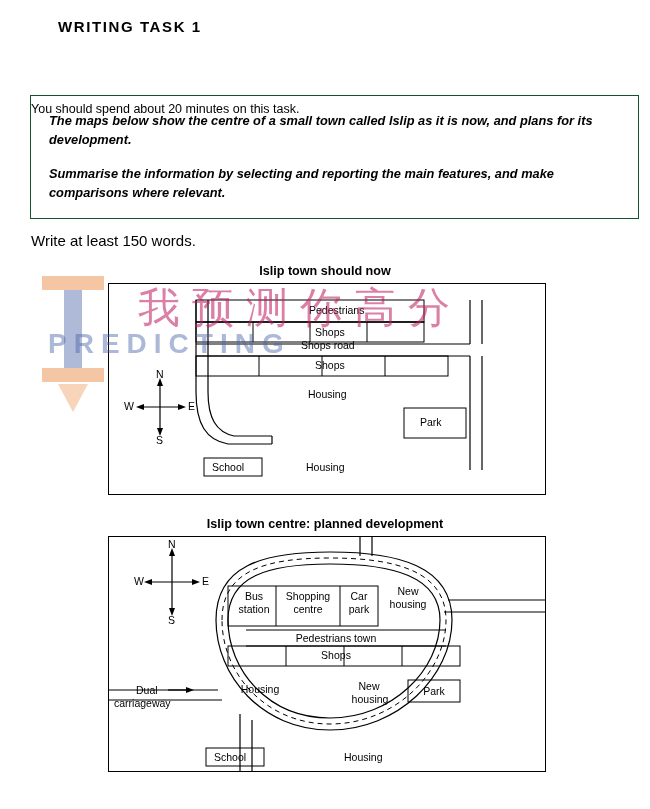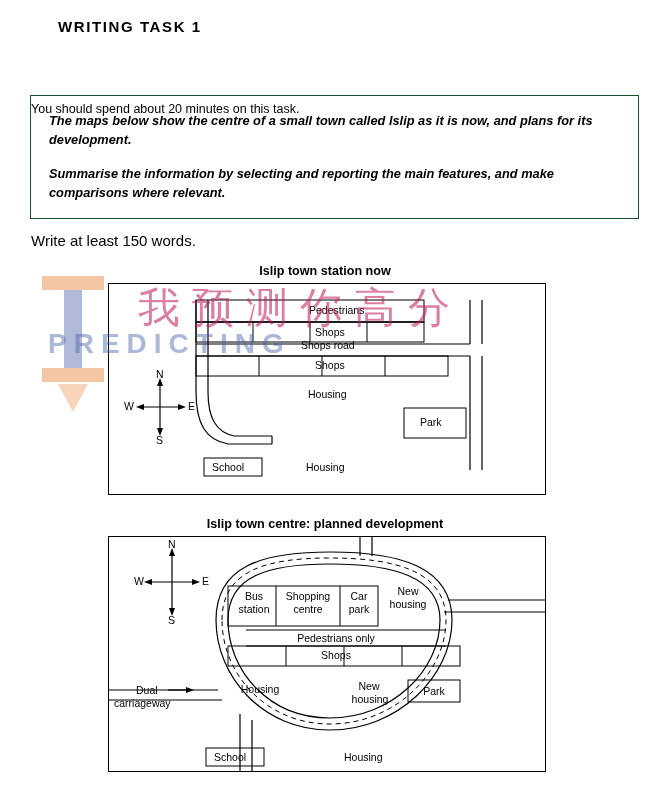--- a/index.html
+++ b/index.html
@@ -81,21 +81,21 @@
 
   <div class="prompt-box">
     <div class="prompt-inner">
       <p>The maps below show the centre of a small town called Islip as it is now, and plans for its development.</p>
       <p>Summarise the information by selecting and reporting the main features, and make comparisons where relevant.</p>
     </div>
   </div>
 
   <div class="write-least">Write at least 150 words.</div>
 
-  <div class="map-title t1">Islip town station now</div>
+  <div class="map-title t1">Islip town should now</div>
   <div class="map-frame map1"></div>
 
   <svg class="overlay" width="650" height="809">
 
     <rect x="196" y="300" width="228" height="22" fill="none" stroke="#000" stroke-width="1"></rect>
     <line x1="196" y1="322" x2="424" y2="322" stroke="#000" stroke-width="1"></line>
 
     <rect x="196" y="322" width="228" height="20" fill="none" stroke="#000" stroke-width="1"></rect>
     <line x1="253" y1="322" x2="253" y2="342" stroke="#000" stroke-width="1"></line>
     <line x1="310" y1="322" x2="310" y2="342" stroke="#000" stroke-width="1"></line>
@@ -217,21 +217,21 @@
 
   <div class="lbl c" style="left:276px;top:590px;width:64px;">Shopping</div>
   <div class="lbl c" style="left:276px;top:603px;width:64px;">centre</div>
 
   <div class="lbl c" style="left:340px;top:590px;width:38px;">Car</div>
   <div class="lbl c" style="left:340px;top:603px;width:38px;">park</div>
 
   <div class="lbl c" style="left:382px;top:585px;width:52px;">New</div>
   <div class="lbl c" style="left:380px;top:598px;width:56px;">housing</div>
 
-  <div class="lbl c" style="left:276px;top:632px;width:120px;">Pedestrians only</div>
+  <div class="lbl c" style="left:276px;top:632px;width:120px;">Pedestrians town</div>
   <div class="lbl c" style="left:310px;top:649px;width:52px;">Shops</div>
 
   <div class="lbl c" style="left:232px;top:683px;width:56px;">Housing</div>
   <div class="lbl c" style="left:346px;top:680px;width:46px;">New</div>
   <div class="lbl c" style="left:342px;top:693px;width:56px;">housing</div>
   <div class="lbl c" style="left:412px;top:685px;width:44px;">Park</div>
 
   <div class="lbl" style="left:136px;top:684px;">Dual</div>
   <div class="lbl" style="left:114px;top:697px;">carriageway</div>
 

